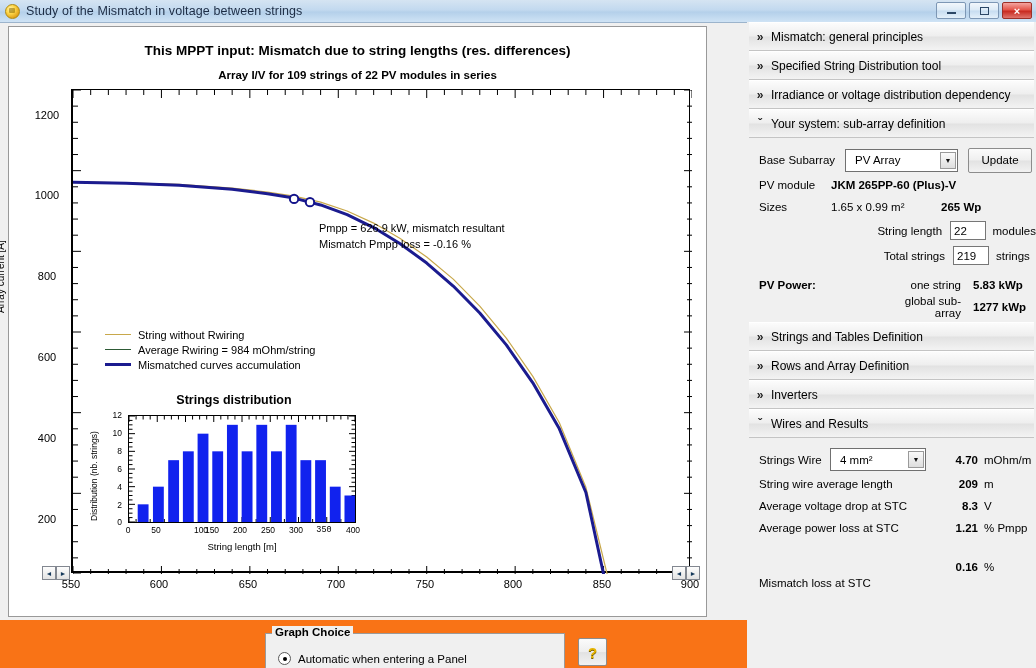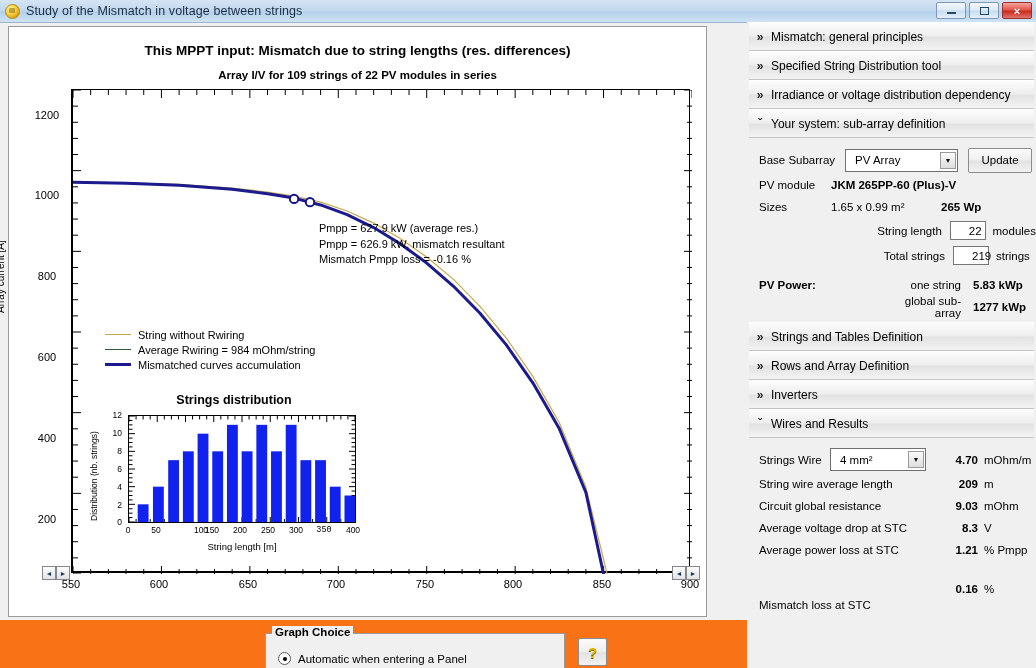--- a/index.html
+++ b/index.html
@@ -179,21 +179,21 @@
   }
   .btn {
     height:23px; min-width:58px; font-size:11.5px;
     border:1px solid #8c8c8c; border-radius:2px;
     background: linear-gradient(to bottom,#fbfbfb 0%,#efefef 48%,#e2e2e2 52%,#f2f2f2 100%);
     display:flex; align-items:center; justify-content:center;
     color:#000;
   }
   .txtbox {
     height:19px; width:36px; border:1px solid #767676; background:#fff;
-    font-size:11.5px; display:flex; align-items:center; padding-left:18px;
+    font-size:11.5px; display:flex; align-items:center; padding-left:3px;
     box-sizing:border-box; color:#000;
   }
 
   
   #bottom {
     position:absolute; left:0; top:620px; width:747px; height:48px;
     background:#f97316;
   }
   #graph-choice {
     position:absolute; left:265px; top:13px; width:300px; height:46px;
@@ -429,21 +429,20 @@
         <div class="legend-line" style="border-top-color:#2d5a35; border-top-width:1.5px;"></div>
         <div class="legend-label">Average Rwiring = 984 mOhm/string</div>
       </div>
       <div class="legend-row">
         <div class="legend-line" style="border-top-color:#1b1b8f; border-top-width:3px;"></div>
         <div class="legend-label">Mismatched curves accumulation</div>
       </div>
     </div>
 
     <div id="annot">
-      <div class="annot-line">Pmpp = 627.9 kW (average res.)</div>
       <div class="annot-line">Pmpp = 626.9 kW, mismatch resultant</div>
       <div class="annot-line">Mismatch Pmpp loss = -0.16 %</div>
     </div>
 
     <div id="inset">
       <div id="inset-title">Strings distribution</div>
 
       <div class="ins-ytick" style="left:24px; top:17px;">12</div>
       <div class="ins-ytick" style="left:24px; top:35px;">10</div>
       <div class="ins-ytick" style="left:24px; top:53px;">8</div>
@@ -705,25 +704,20 @@
         <div class="bold val-right" style="width:44px; margin-left:8px;">4.70</div>
         <div style="margin-left:6px;">mOhm/m</div>
       </div>
 
       <div class="row">
         <div class="lbl" style="width:175px;">String wire average length</div>
         <div class="bold val-right" style="width:44px;">209</div>
         <div style="margin-left:6px;">m</div>
       </div>
 
-      <div class="row">
-        <div class="lbl" style="width:175px;">Circuit global resistance</div>
-        <div class="bold val-right" style="width:44px;">9.03</div>
-        <div style="margin-left:6px;">mOhm</div>
-      </div>
 
       <div class="row">
         <div class="lbl" style="width:175px;">Average voltage drop at STC</div>
         <div class="bold val-right" style="width:44px;">8.3</div>
         <div style="margin-left:6px;">V</div>
       </div>
 
       <div class="row">
         <div class="lbl" style="width:175px;">Average power loss at STC</div>
         <div class="bold val-right" style="width:44px;">1.21</div>

